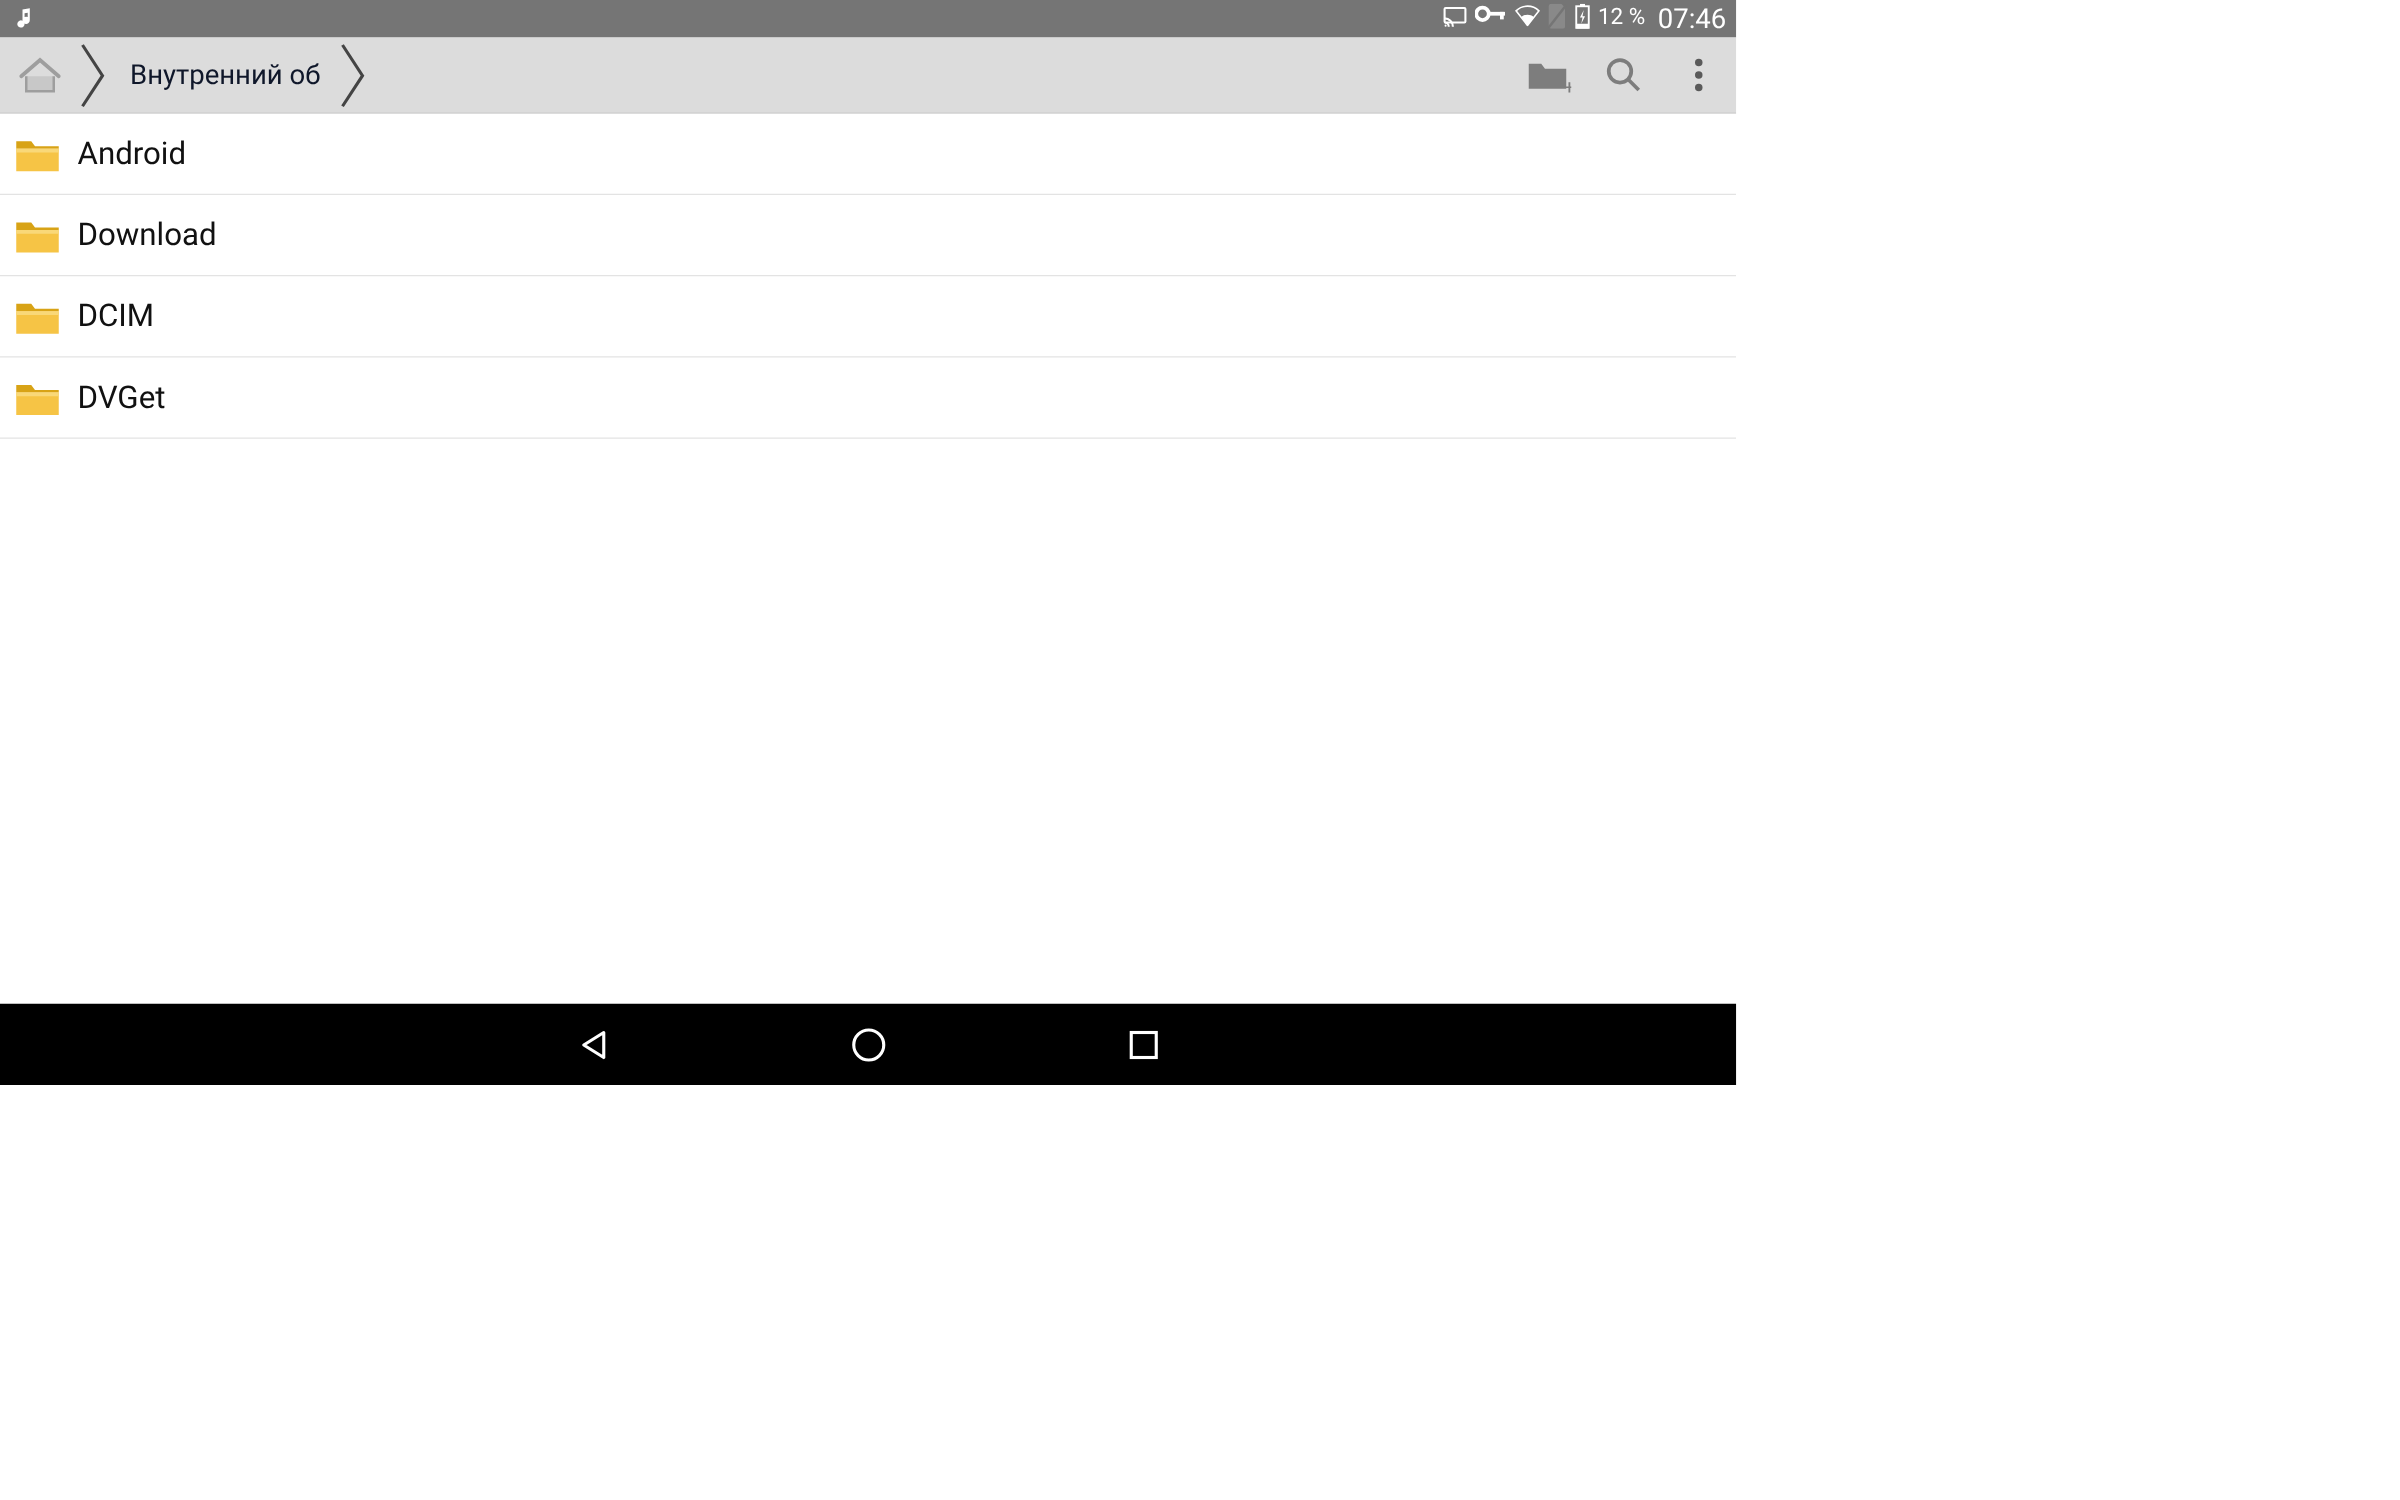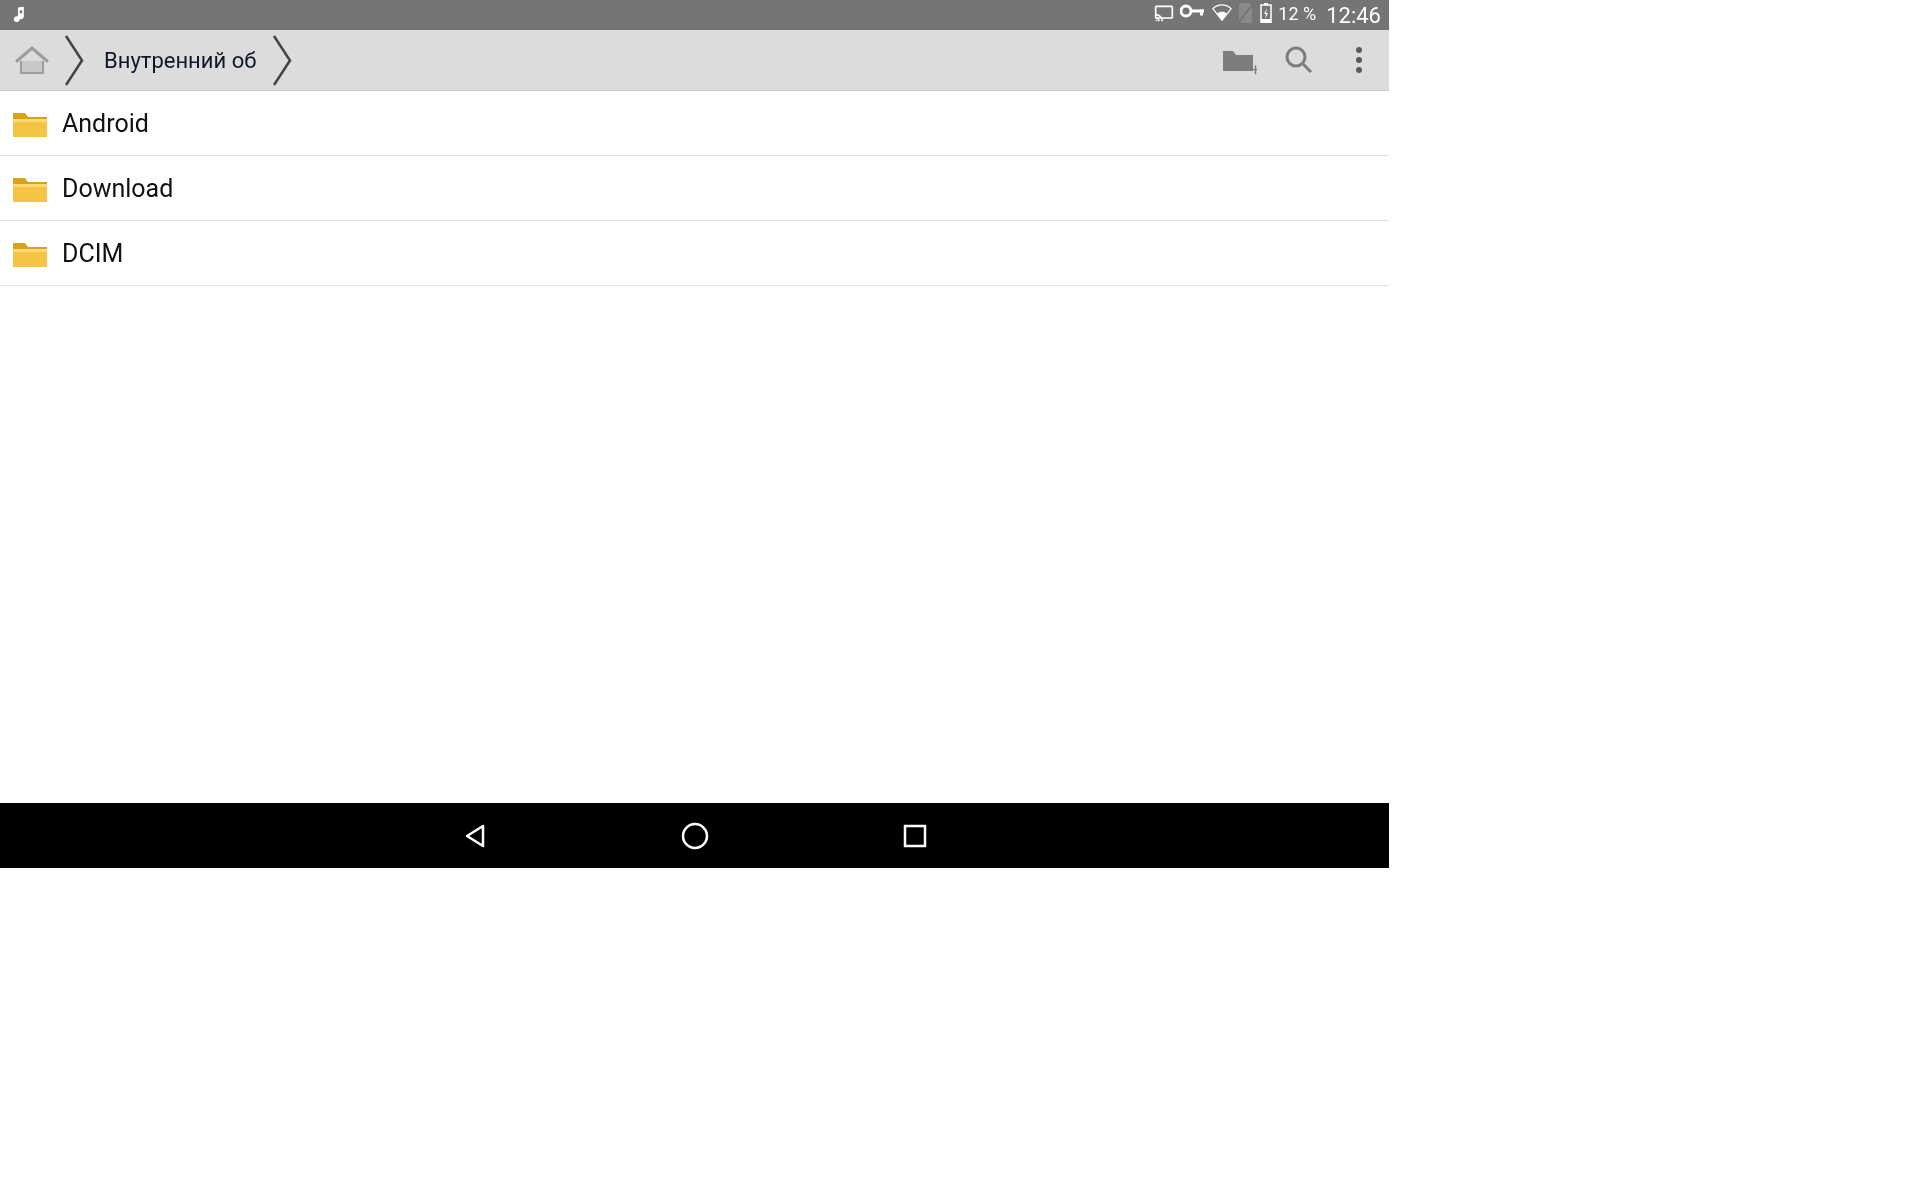--- a/index.html
+++ b/index.html
@@ -145,21 +145,21 @@
     </span>
     <span class="status-icon">
       <svg width="12" height="20" viewBox="0 0 12 20" fill="#fff">
           <rect x="4" y="0" width="4" height="2"></rect>
           <rect x="1" y="2" width="10" height="18" fill="none" stroke="#fff" stroke-width="1.5"></rect>
           <rect x="1" y="16" width="10" height="4"></rect>
           <path d="M7 5l-3 6h2l-1 5 3-6H6l1-5z" fill="#fff"></path>
         </svg>
     </span>
     <span class="pct">12 %</span>
-    <span class="clock">12:46</span>
+    <span class="clock">07:46</span>
   </div>
 </div>
 
 <div class="app-bar">
   <div class="home-btn">
     <svg width="34" height="30" viewBox="0 0 34 30">
       <path d="M2 16 L17 3 L32 16" fill="none" stroke="#9e9e9e" stroke-width="3" stroke-linecap="round"></path>
       <path d="M6 16 L6 28 L28 28 L28 16" fill="#c8c8c8" stroke="#9e9e9e" stroke-width="2"></path>
     </svg>
   </div>
@@ -218,20 +218,28 @@
     <span>Download</span>
   </div>
   <div class="file-row">
     <svg class="folder-ico" viewBox="0 0 36 30">
       <path d="M1 5h12l3 4h19v2H1z" fill="#d8a316"></path>
       <rect x="1" y="11" width="34" height="18" fill="#f6c445"></rect>
       <rect x="1" y="11" width="34" height="3" fill="#f9d878"></rect>
     </svg>
     <span>DCIM</span>
   </div>
+  <div class="file-row">
+    <svg class="folder-ico" viewBox="0 0 36 30">
+      <path d="M1 5h12l3 4h19v2H1z" fill="#d8a316"></path>
+      <rect x="1" y="11" width="34" height="18" fill="#f6c445"></rect>
+      <rect x="1" y="11" width="34" height="3" fill="#f9d878"></rect>
+    </svg>
+    <span>DVGet</span>
+  </div>
 </div>
 
 <div class="nav-bar">
   <div class="nav-btn">
     <svg width="28" height="28" viewBox="0 0 28 28" fill="none" stroke="#fff" stroke-width="2.5" stroke-linejoin="round">
       <path d="M22 4 L6 14 L22 24 Z"></path>
     </svg>
   </div>
   <div class="nav-btn">
     <svg width="30" height="30" viewBox="0 0 30 30" fill="none" stroke="#fff" stroke-width="2.5">

